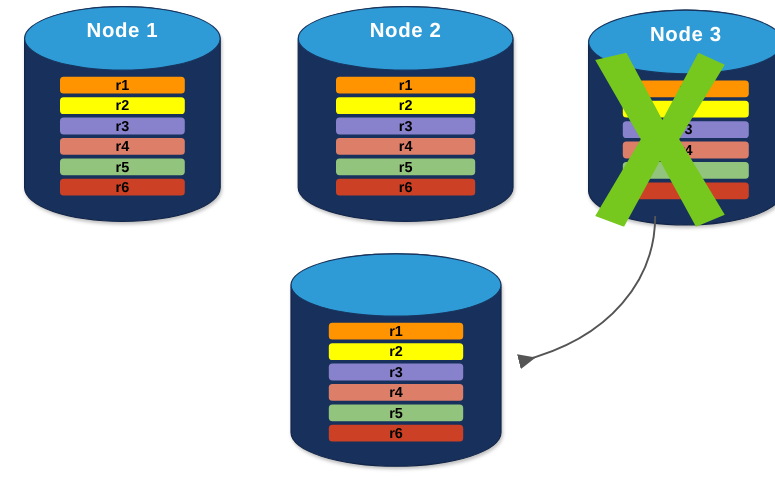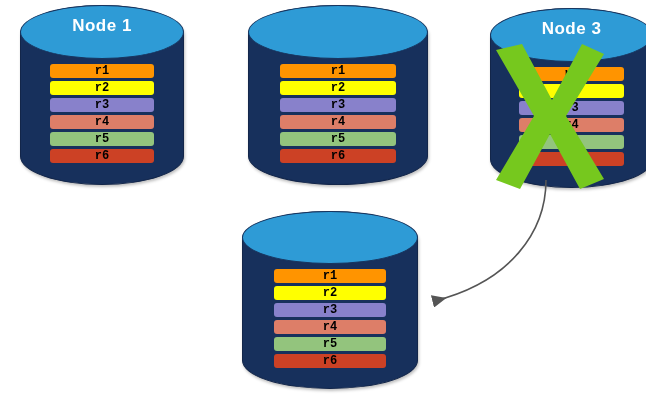--- a/index.html
+++ b/index.html
@@ -60,21 +60,20 @@
     z-index: 4;
     pointer-events: none;
   }
 
   
   .records {
     position: absolute;
     left: 18%;
     width: 64%;
     z-index: 3;
-    font-family: Liberation Mono, monospace;
   }
   .record {
     height: 14px;
     margin-bottom: 3px;
     border-radius: 3px;
     text-align: center;
     font-size: 12px;
     font-weight: bold;
     color: #000000;
     line-height: 14px;
@@ -117,20 +116,21 @@
       <div class="record" style="background:#8881cb;">r3</div>
       <div class="record" style="background:#dd7e68;">r4</div>
       <div class="record" style="background:#93c47d;">r5</div>
       <div class="record" style="background:#cc4125;">r6</div>
     </div>
   </div>
 
   <div class="node" style="left:248px; top:5px; width:180px; height:180px;">
     <div class="cyl-body"></div>
     <div class="cyl-top"></div>
+    <div class="node-title">Node  2</div>
     <div class="records" style="top:59px;">
       <div class="record" style="background:#ff9400;">r1</div>
       <div class="record" style="background:#ffff00;">r2</div>
       <div class="record" style="background:#8881cb;">r3</div>
       <div class="record" style="background:#dd7e68;">r4</div>
       <div class="record" style="background:#93c47d;">r5</div>
       <div class="record" style="background:#cc4125;">r6</div>
     </div>
   </div>
 

